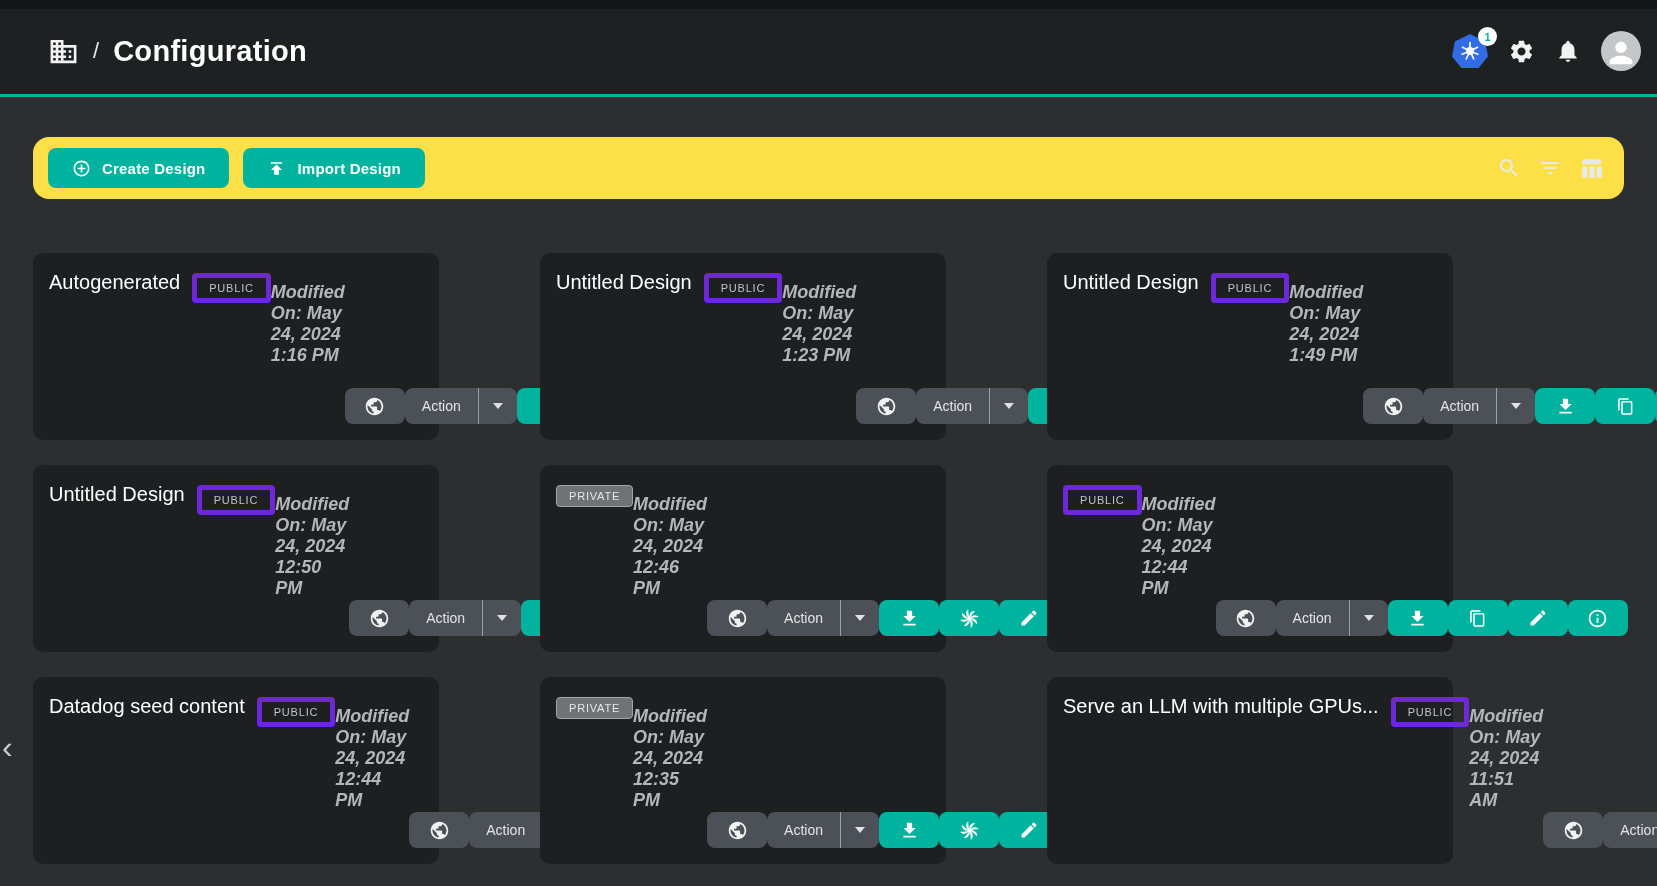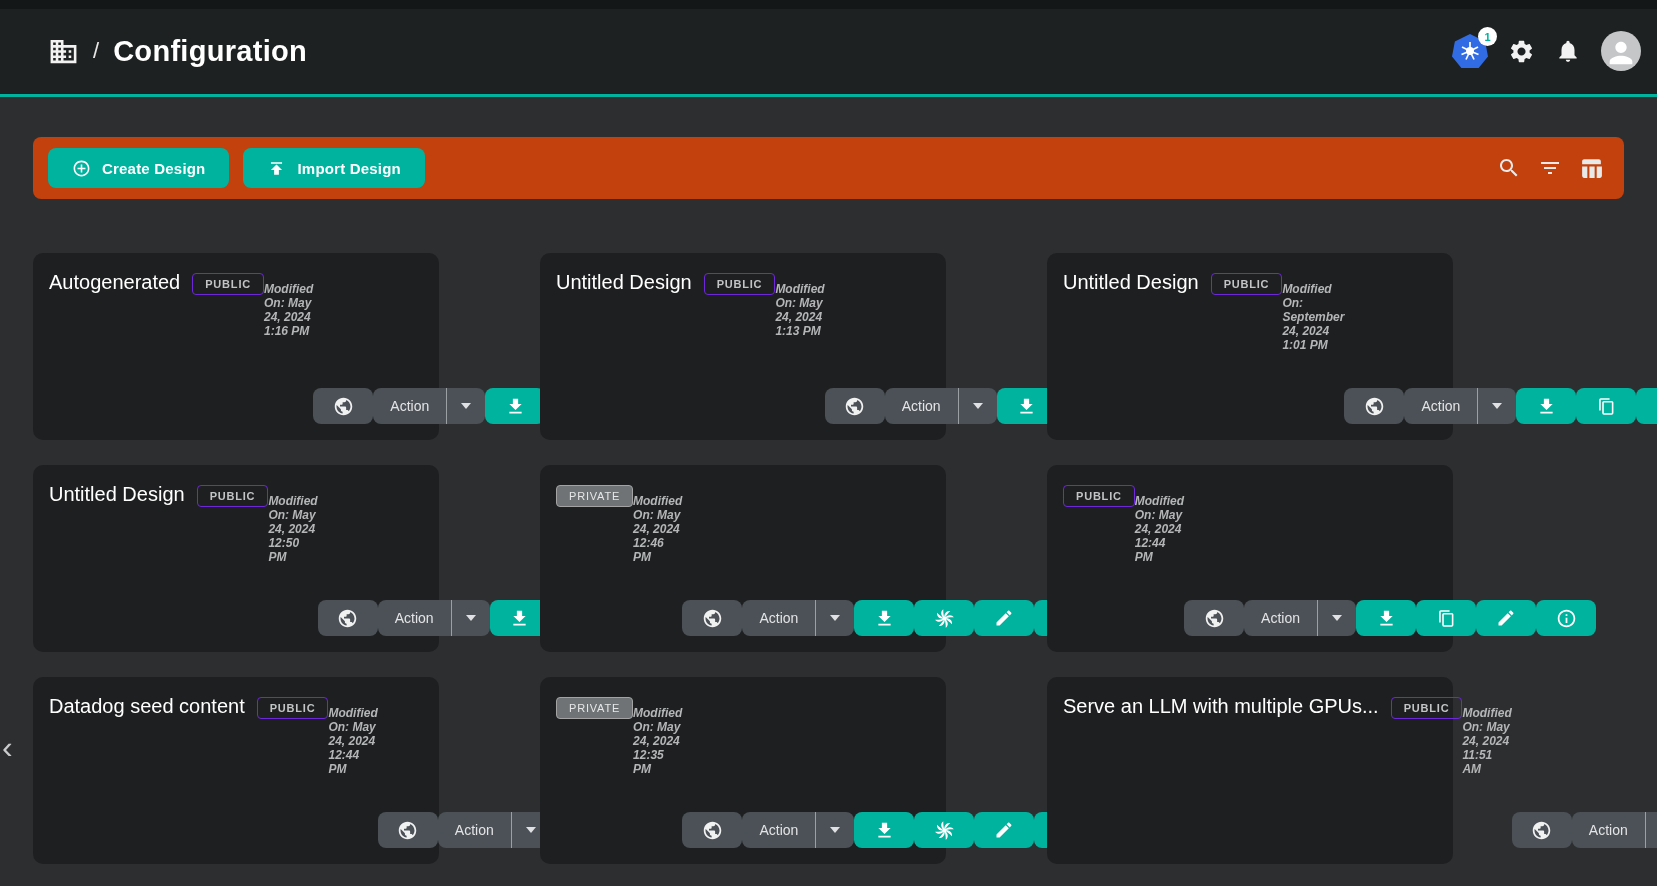--- a/index.html
+++ b/index.html
@@ -31,21 +31,21 @@
     background:#ffffff; color:#00b39f; font-size:11px; font-weight:700;
     display:flex; align-items:center; justify-content:center;
   }
   .avatar{
     width:40px; height:40px; border-radius:50%; background:#c4c6c8;
     display:flex; align-items:flex-end; justify-content:center; overflow:hidden; border:none; cursor:pointer;
   }
 
   
   .toolbar{
-    margin:40px 33px 0 33px; height:62px; background:#c2410c; border-radius:8px;
+    margin:40px 33px 0 33px; height:62px; background:#fde047; border-radius:16px;
     display:flex; align-items:center; justify-content:space-between; padding:0 20px 0 15px;
   }
   .toolbar-left{ display:flex; align-items:center; gap:14px; }
   .btn-teal{
     background:#00b39f; color:#fff; border:none; border-radius:8px; height:40px;
     padding:0 24px; font-size:15px; font-weight:600; letter-spacing:.2px;
     display:flex; align-items:center; gap:11px; cursor:pointer; font-family:inherit;
   }
   .toolbar-icons{ display:flex; align-items:center; gap:17px; }
 
@@ -60,24 +60,24 @@
   }
   .card-head{ display:flex; justify-content:space-between; align-items:flex-start; gap:12px; }
   .card-title{
     margin:0; color:#ffffff; font-size:20px; font-weight:500;
     white-space:nowrap; overflow:hidden; flex:1;
   }
   .badge{
     flex:none; font-size:11px; letter-spacing:.8px; border-radius:4px;
     padding:4px 12px; font-weight:500; margin-top:2px;
   }
-  .badge.public{ border:1px solid #6d28d9; color:#c2c4c5; background:transparent;font-weight:bold; }
+  .badge.public{ border:5px solid #6d28d9; color:#c2c4c5; background:transparent; }
   .badge.private{ border:1px solid #a3a3a3; background:#6f7375; color:#e6e7e8; }
   .card-modified{
-    color:#b4b6b7; font-size:12px; font-style:italic; font-weight:600; margin-top:11px;
+    color:#b4b6b7; font-size:18px; font-style:italic; font-weight:600; margin-top:11px;
   }
   .card-actions{ margin-top:auto; display:flex; justify-content:space-between; align-items:center; }
   .act{
     height:36px; width:60px; border:none; border-radius:8px;
     display:flex; align-items:center; justify-content:center; cursor:pointer; padding:0;
   }
   .act.dark{ background:#4b5156; }
   .act.teal{ background:#00b39f; }
   .action-split{ height:36px; width:112px; background:#4b5156; border-radius:8px; display:flex; align-items:stretch; overflow:hidden; }
   .action-label{
@@ -251,21 +251,21 @@
         </span>
       </button>
     </div>
   </section>
 
   <section class="card">
     <div class="card-head">
       <h2 class="card-title">Untitled Design</h2>
       <span class="badge public">PUBLIC</span>
     </div>
-    <div class="card-modified">Modified On: May 24, 2024 1:13 PM</div>
+    <div class="card-modified">Modified On: May 24, 2024 1:23 PM</div>
     <div class="card-actions">
       <button class="act dark">
         <span>
           <svg viewBox="0 0 24 24" width="21" height="21" fill="#f0f1f1">
               <path d="M12 2C6.48 2 2 6.48 2 12s4.48 10 10 10 10-4.48 10-10S17.52 2 12 2zM11 19.93c-3.95-.49-7-3.85-7-7.93 0-.62.08-1.21.21-1.79L9 15v1c0 1.1.9 2 2 2v1.93zm6.9-2.54c-.26-.81-1-1.39-1.9-1.39h-1v-3c0-.55-.45-1-1-1H8v-2h2c.55 0 1-.45 1-1V7h2c1.1 0 2-.9 2-2v-.41c2.93 1.19 5 4.06 5 7.41 0 2.08-.8 3.97-2.1 5.39z"></path>
             </svg>
         </span>
       </button>
       <div class="action-split">
         <span class="action-label">Action</span>
@@ -305,21 +305,21 @@
         </span>
       </button>
     </div>
   </section>
 
   <section class="card">
     <div class="card-head">
       <h2 class="card-title">Untitled Design</h2>
       <span class="badge public">PUBLIC</span>
     </div>
-    <div class="card-modified">Modified On: September 24, 2024 1:01 PM</div>
+    <div class="card-modified">Modified On: May 24, 2024 1:49 PM</div>
     <div class="card-actions">
       <button class="act dark">
         <span>
           <svg viewBox="0 0 24 24" width="21" height="21" fill="#f0f1f1">
               <path d="M12 2C6.48 2 2 6.48 2 12s4.48 10 10 10 10-4.48 10-10S17.52 2 12 2zM11 19.93c-3.95-.49-7-3.85-7-7.93 0-.62.08-1.21.21-1.79L9 15v1c0 1.1.9 2 2 2v1.93zm6.9-2.54c-.26-.81-1-1.39-1.9-1.39h-1v-3c0-.55-.45-1-1-1H8v-2h2c.55 0 1-.45 1-1V7h2c1.1 0 2-.9 2-2v-.41c2.93 1.19 5 4.06 5 7.41 0 2.08-.8 3.97-2.1 5.39z"></path>
             </svg>
         </span>
       </button>
       <div class="action-split">
         <span class="action-label">Action</span>

